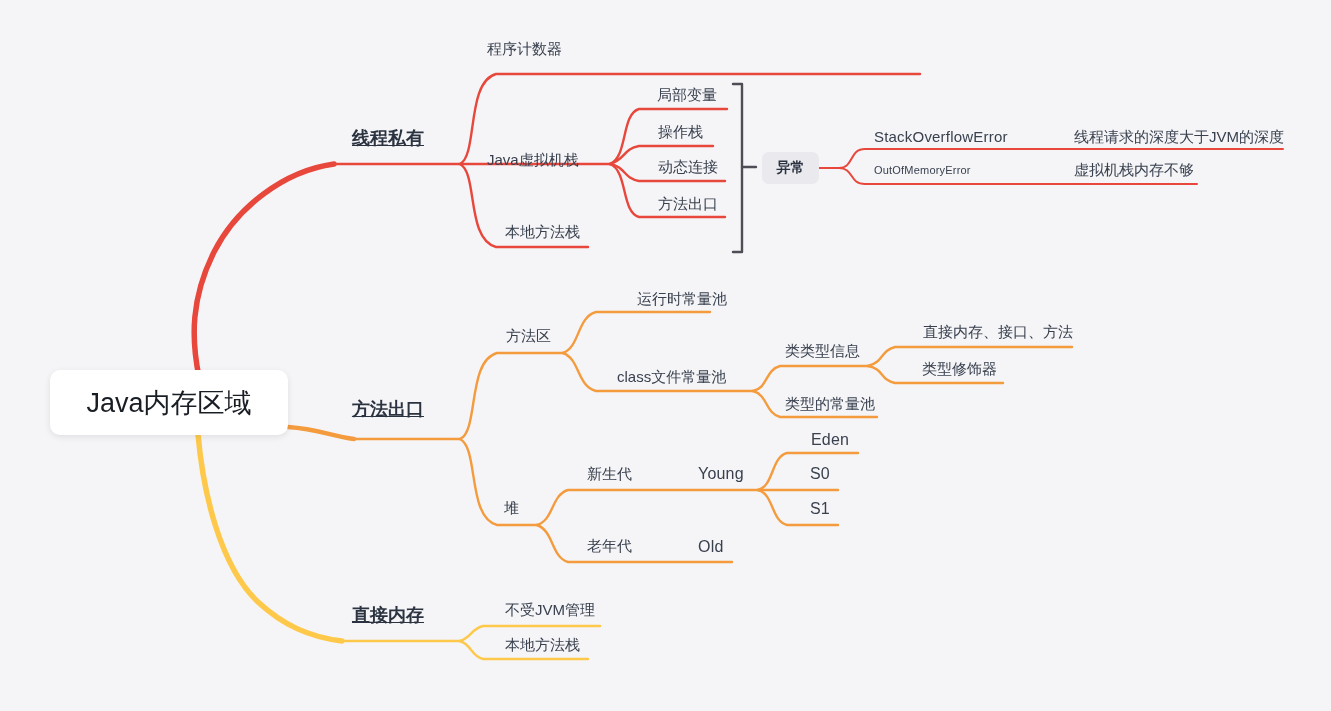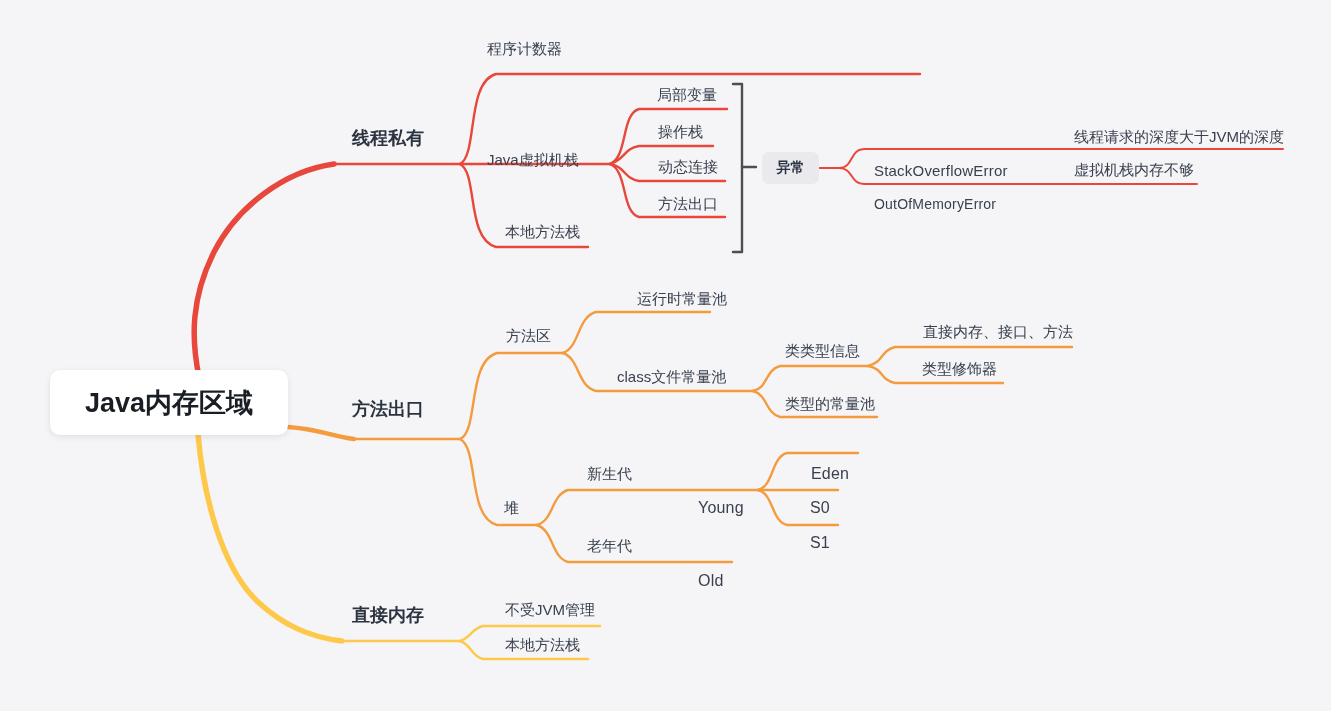--- a/index.html
+++ b/index.html
@@ -4,25 +4,25 @@
 <style>
   :root{
     --bg:#f5f5f7; --text:#39414f; --text-strong:#2b3340; --root-text:#191d24;
     --root-bg:#ffffff; --summary-bg:#e9e9ee;
   }
   html,body{margin:0;padding:0;}
   body{background:var(--bg);font-family:"Liberation Sans","DejaVu Sans",sans-serif;}
   .canvas{position:relative;width:1331px;height:711px;background:var(--bg);overflow:hidden;}
   .canvas svg{position:absolute;left:0;top:0;}
   .lbl{position:absolute;white-space:nowrap;font-size:15px;line-height:17px;color:var(--text);}
-  .en{font-size:16px;line-height:18px;letter-spacing:.2px;margin-top:34px;}
-  .main-label{font-size:18px;line-height:21px;font-weight:bold;color:var(--text-strong);}
+  .en{font-size:16px;line-height:18px;letter-spacing:.2px;}
+  .main-label{font-size:18px;line-height:21px;font-weight:bold;color:var(--text-strong);text-decoration:underline;}
   .root-box{position:absolute;left:50px;top:370px;width:238px;height:65px;background:var(--root-bg);
     border-radius:10px;box-shadow:0 2px 6px rgba(40,40,60,.10);display:flex;align-items:center;justify-content:center;}
-  .root-box span{font-size:27px;font-weight:bold;color:var(--root-text);}
+  .root-box span{font-size:27px;font-weight:normal;color:var(--root-text);}
   .summary-box{position:absolute;left:762px;top:152px;width:57px;height:32px;background:var(--summary-bg);
     border-radius:7px;display:flex;align-items:center;justify-content:center;}
   .summary-box span{font-size:14px;font-weight:bold;color:var(--text-strong);}
 </style>
 </head>
 <body>
 
 <div class="canvas">
 
   <svg width="1331" height="711" viewBox="0 0 1331 711">
@@ -79,21 +79,21 @@
   <div class="lbl" style="left:658px;top:123px">操作栈</div>
   <div class="lbl" style="left:658px;top:158px">动态连接</div>
   <div class="lbl" style="left:658px;top:195px">方法出口</div>
   <div class="lbl" style="left:505px;top:223px">本地方法栈</div>
 
   <div class="summary-box">
     <span>异常</span>
   </div>
   <div class="lbl en" style="left:874px;top:128px;font-size:15px">StackOverflowError</div>
   <div class="lbl" style="left:1074px;top:128px">线程请求的深度大于JVM的深度</div>
-  <div class="lbl en" style="left:874px;top:161px;font-size:14px">OutOfMemoryError</div>
+  <div class="lbl en" style="left:874px;top:161px;font-size:11px">OutOfMemoryError</div>
   <div class="lbl" style="left:1074px;top:161px">虚拟机栈内存不够</div>
 
   <div class="lbl main-label" style="left:352px;top:399px">方法出口</div>
   <div class="lbl" style="left:506px;top:327px">方法区</div>
   <div class="lbl" style="left:637px;top:290px">运行时常量池</div>
   <div class="lbl" style="left:617px;top:368px">class文件常量池</div>
   <div class="lbl" style="left:785px;top:342px">类类型信息</div>
   <div class="lbl" style="left:923px;top:323px">直接内存、接口、方法</div>
   <div class="lbl" style="left:922px;top:360px">类型修饰器</div>
   <div class="lbl" style="left:785px;top:395px">类型的常量池</div>

